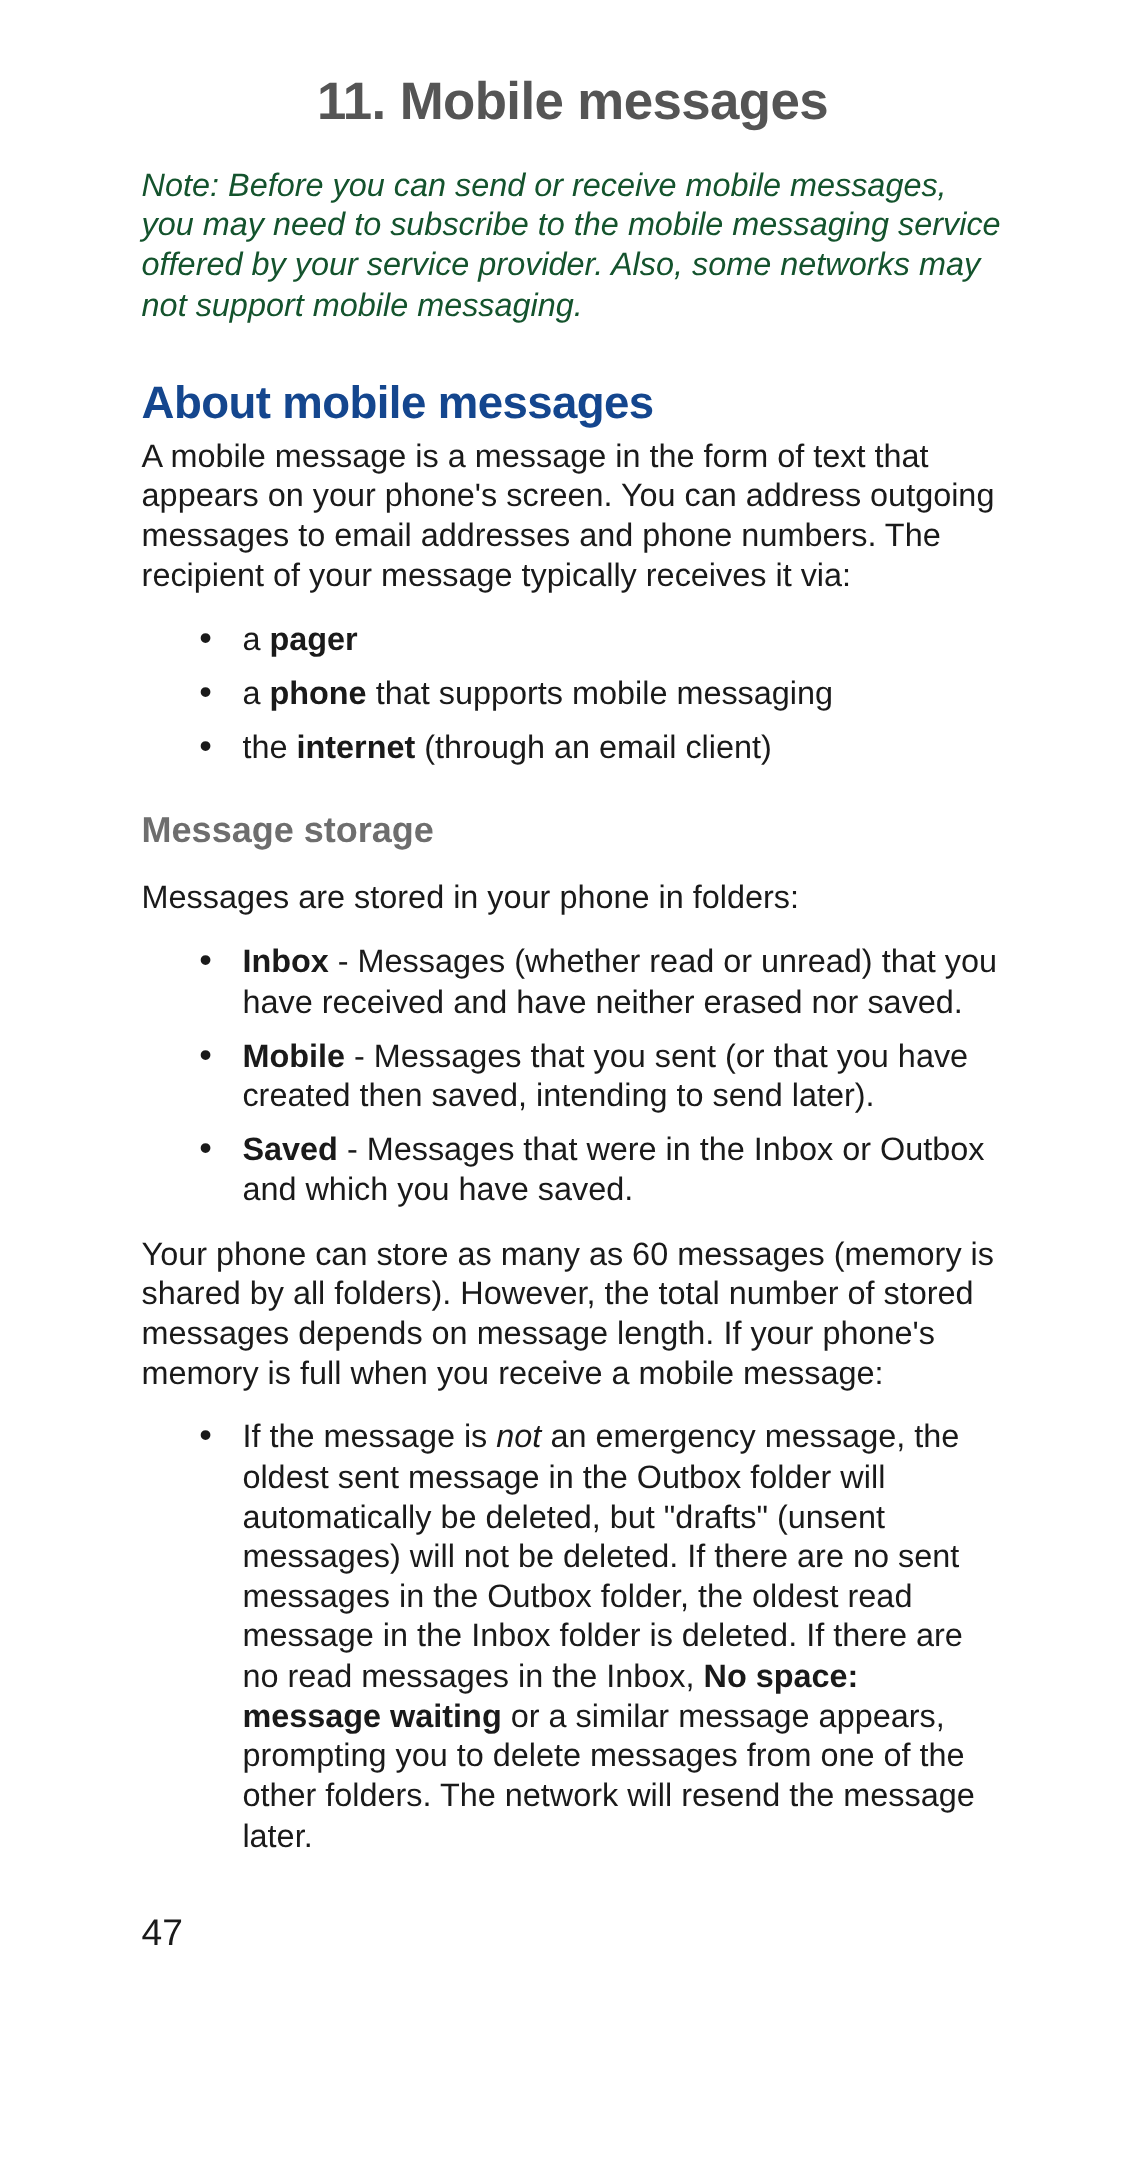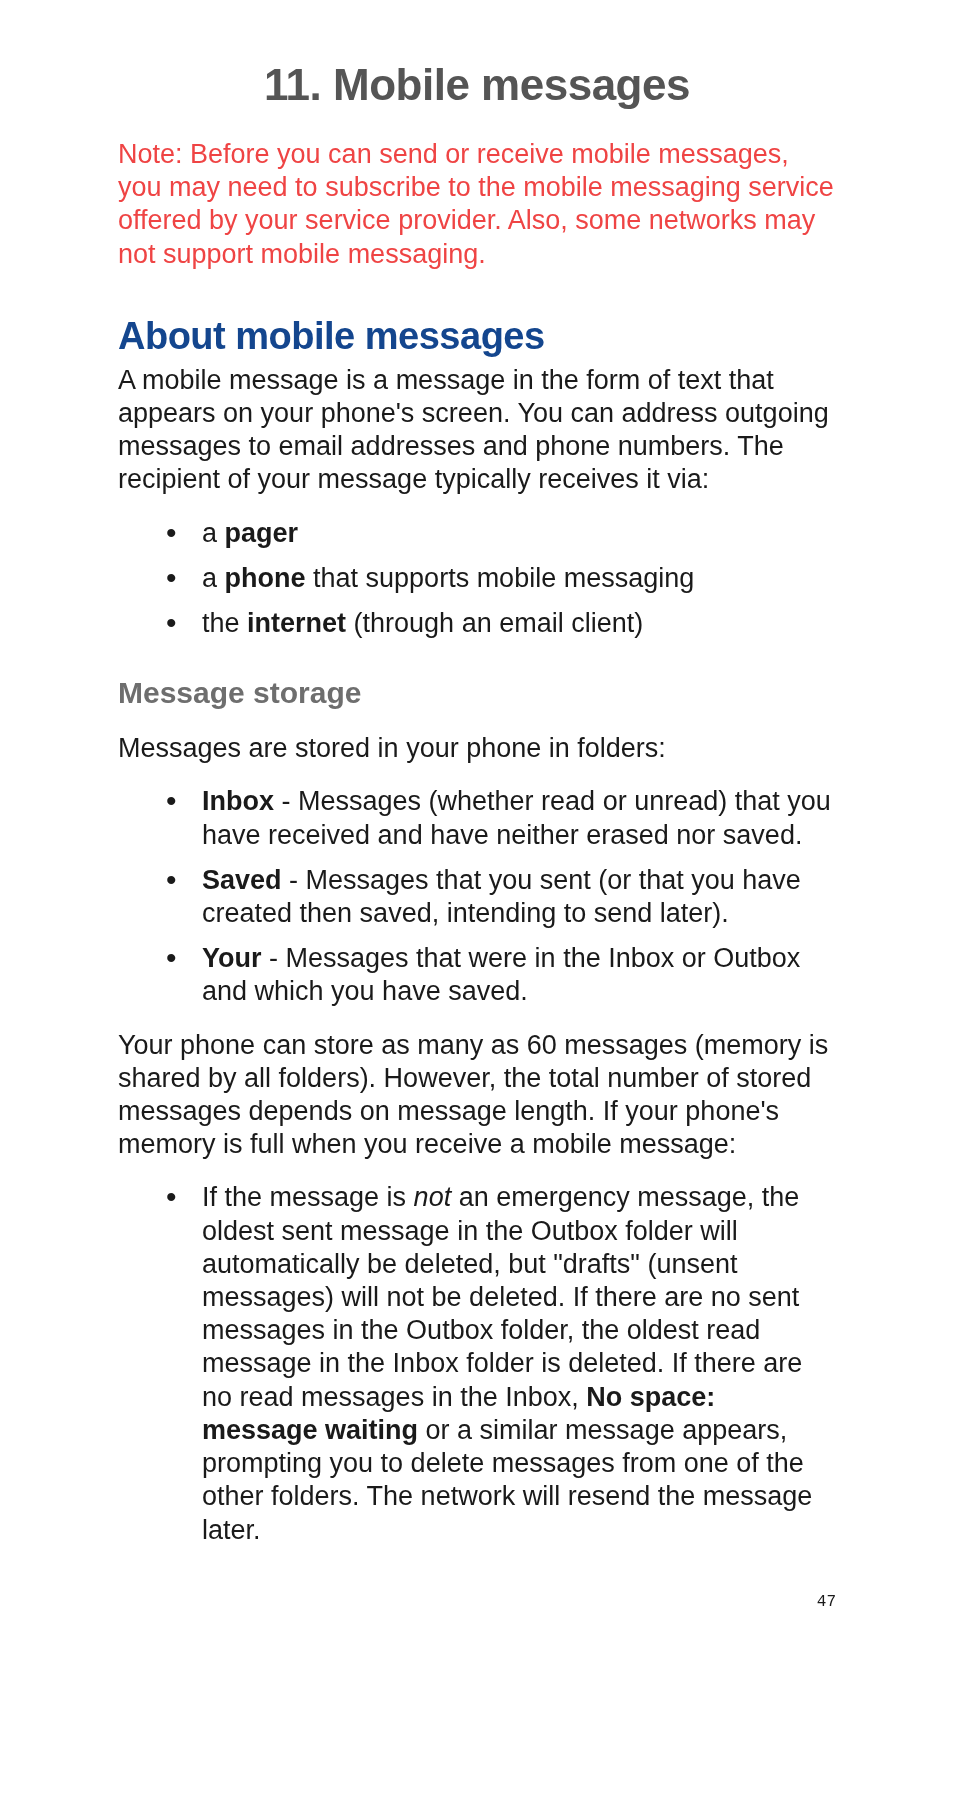--- a/index.html
+++ b/index.html
@@ -16,23 +16,24 @@
   }
   .chapter-title {
     font-size: 44px;
     font-weight: 700;
     color: #555555;
     margin: 0 0 28px 0;
     letter-spacing: -0.5px;
     text-align: center;
   }
   .note {
+    font-style: italic;
     font-size: 27px;
     line-height: 1.23;
-    color: #ef4444;
+    color: #14532d;
     margin: 0 0 44px 0;
   }
   .section-title {
     font-size: 38px;
     font-weight: 700;
     color: #14468e;
     margin: 0 0 6px 0;
     letter-spacing: -0.5px;
   }
   .body-text {
@@ -61,25 +62,24 @@
     content: "•";
     position: absolute;
     left: 0;
     top: 4px;
     font-size: 30px;
     color: #1a1a1a;
   }
   .b { font-weight: 700; }
   .i { font-style: italic; }
   .page-num {
-    text-align: right;
-    font-size: 16px;
+    text-align: left;
+    font-size: 31px;
     margin-top: 40px;
     color: #1a1a1a;
-    font-family: Liberation Mono, monospace;
   }
 </style>
 </head>
 <body>
 
 <div class="page">
 
   <h1 class="chapter-title">
     <span>11.</span>
     <span>Mobile messages</span>
@@ -105,24 +105,24 @@
 
   <h3 class="subheading">Message storage</h3>
 
   <p class="body-text">Messages are stored in your phone in folders:</p>
 
   <ul class="bullets">
     <li>
       <span class="b">Inbox</span><span> - Messages (whether read or unread) that you have received and have neither erased nor saved.</span>
     </li>
     <li>
-      <span class="b">Saved</span><span> - Messages that you sent (or that you have created then saved, intending to send later).</span>
+      <span class="b">Mobile</span><span> - Messages that you sent (or that you have created then saved, intending to send later).</span>
     </li>
     <li>
-      <span class="b">Your</span><span> - Messages that were in the Inbox or Outbox and which you have saved.</span>
+      <span class="b">Saved</span><span> - Messages that were in the Inbox or Outbox and which you have saved.</span>
     </li>
   </ul>
 
   <p class="body-text">Your phone can store as many as 60 messages (memory is shared by all folders). However, the total number of stored messages depends on message length. If your phone's memory is full when you receive a mobile message:</p>
 
   <ul class="bullets">
     <li>
       <span>If the message is </span><span class="i">not</span><span> an emergency message, the oldest sent message in the Outbox folder will automatically be deleted, but "drafts" (unsent messages) will not be deleted. If there are no sent messages in the Outbox folder, the oldest read message in the Inbox folder is deleted. If there are no read messages in the Inbox, </span><span class="b">No space: message waiting</span><span> or a similar message appears, prompting you to delete messages from one of the other folders. The network will resend the message later.</span>
     </li>
   </ul>

